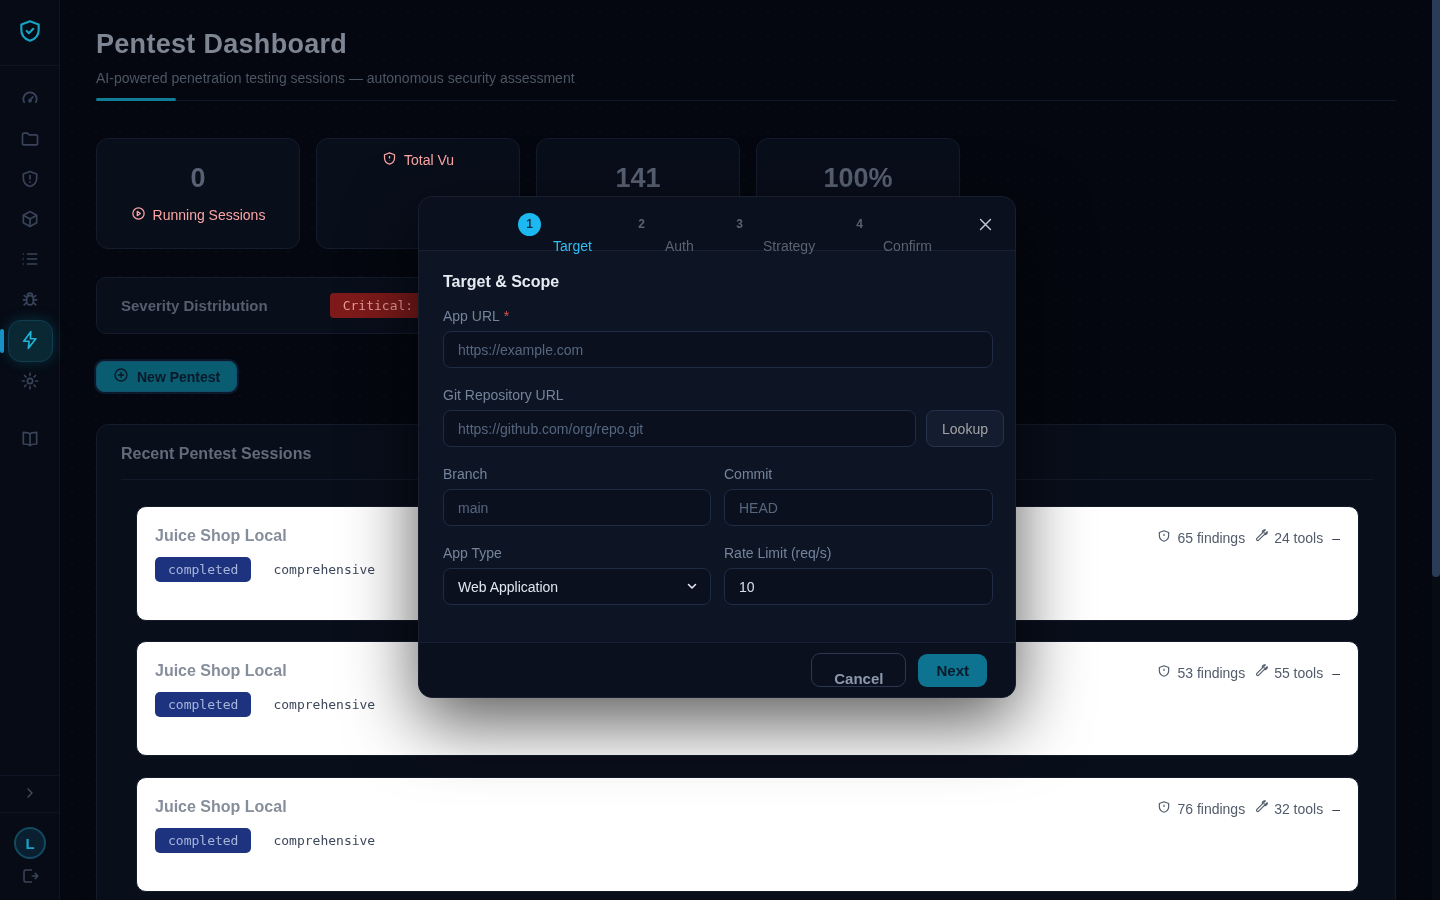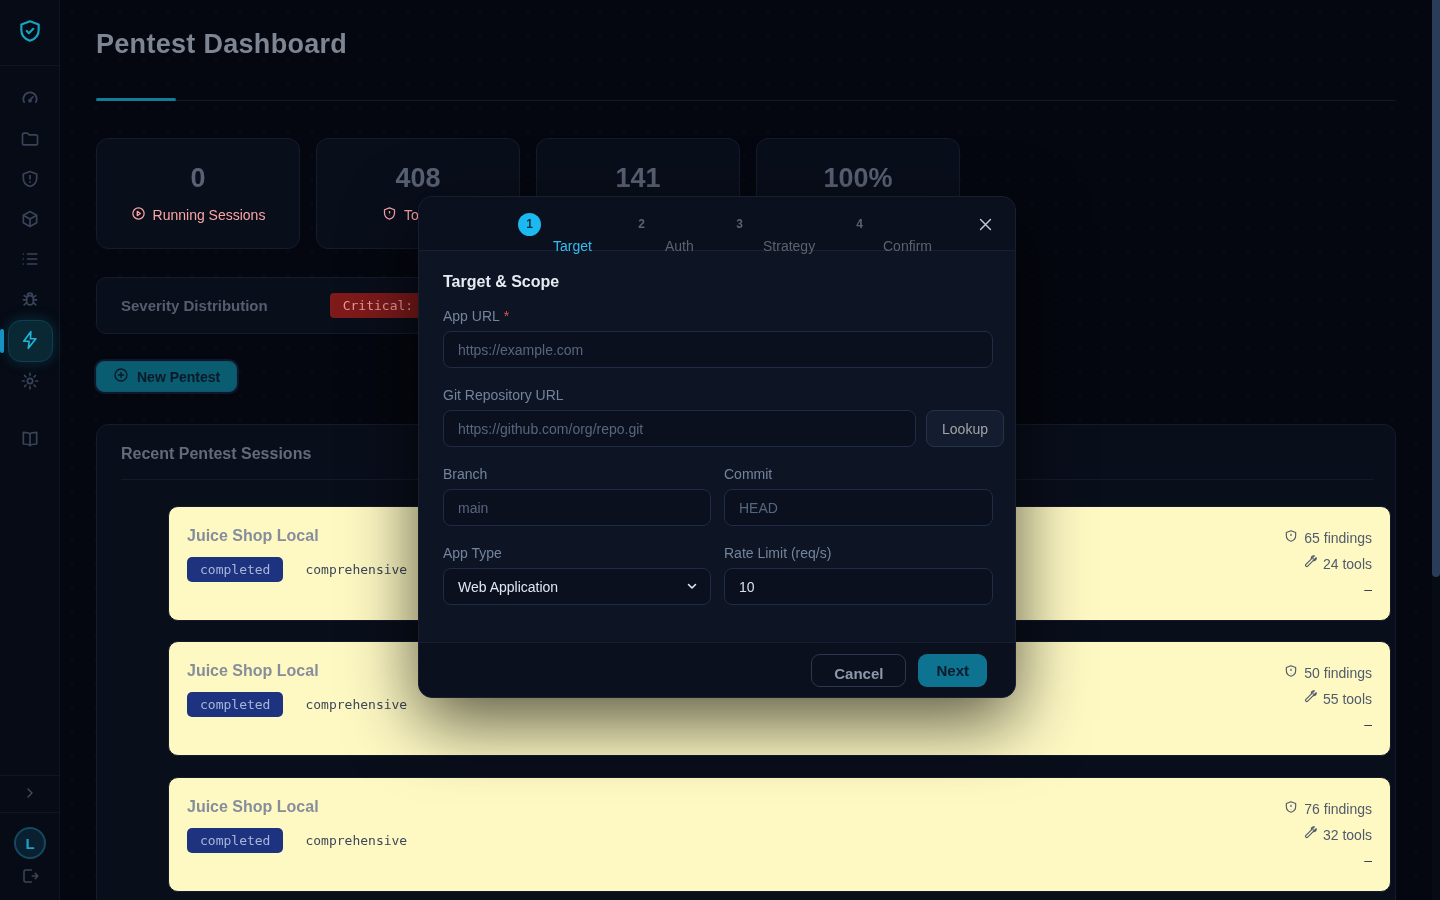--- a/index.html
+++ b/index.html
@@ -41,27 +41,27 @@
   .sev-badge { font-family:"DejaVu Sans Mono", monospace; font-size:13px; padding:5px 13px; border-radius:4px; margin-left:22px; }
   .sev-critical { background:#7e1a1a; color:#e89b9b; margin-left:62px; }
   .sev-high { background:#8a4510; color:#d9a85c; }
 
   .new-pentest { position:absolute; left:36px; top:361px; height:31px; padding:0 16px; background:#0a5c70; color:#0a1929; font-weight:bold; font-size:14px; border:1px solid #15506b; border-radius:8px; display:flex; align-items:center; gap:8px; cursor:pointer; box-shadow:0 0 0 2px rgba(30,90,150,.22); font-family:"Liberation Sans", sans-serif; }
   .new-pentest svg { width:16px; height:16px; }
 
   .sessions-panel { position:absolute; left:36px; top:424px; width:1300px; height:500px; background:#090e1b; border:1px solid #141b2c; border-radius:12px; }
   .sessions-title { position:absolute; left:24px; top:20px; font-size:16px; font-weight:bold; color:#636b7a; }
   .sessions-divider { position:absolute; left:24px; top:54px; width:1252px; height:1px; background:#131a2b; }
-  .session-row { position:absolute; left:39px; width:1223px; height:115px; background:#fef9c3; border:1px solid #131a2b; border-radius:10px;margin-left:32px; }
+  .session-row { position:absolute; left:39px; width:1223px; height:115px; background:#ffffff; border:1px solid #131a2b; border-radius:10px; }
   .session-row.r0 { top:81px; } .session-row.r1 { top:216px; } .session-row.r2 { top:352px; }
   .row-title { position:absolute; left:18px; top:20px; font-size:16px; font-weight:bold; color:#868e9c; }
   .row-badges { position:absolute; left:18px; top:50px; display:flex; align-items:center; gap:22px; }
   .status-badge { font-family:"DejaVu Sans Mono", monospace; font-size:13px; color:#a9b6d9; background:#1d3380; padding:5px 13px; border-radius:5px; }
   .mode-text { font-family:"DejaVu Sans Mono", monospace; font-size:13px; color:#3c475a; }
-  .row-right { position:absolute; right:18px; top:22px; display:flex; flex-direction:column; align-items:flex-end; gap:9px; font-size:14px; color:#515b6b; }
+  .row-right { position:absolute; right:18px; top:22px; display:flex; flex-direction:row; align-items:flex-end; gap:9px; font-size:14px; color:#515b6b; }
   .row-right .rline { display:flex; align-items:center; gap:6px; }
   .row-right svg { width:14px; height:14px; }
   .row-dash { color:#3a4453; }
 
   
   .scrollbar-track { position:absolute; right:0; top:0; width:8px; height:900px; background:#070b13; z-index:6; }
   .scrollbar-thumb { position:absolute; right:0; top:0; width:8px; height:577px; background:#2b3c59; border-radius:0 0 4px 4px; }
 
   
   .modal { position:absolute; left:418px; top:196px; width:598px; height:502px; background:#0d1423; border:1px solid #18202f; border-radius:14px; z-index:5; box-shadow:0 24px 70px rgba(0,0,0,.65); }
@@ -90,21 +90,21 @@
   .inp-branch { left:0; top:238px; width:268px; }
   .inp-commit { left:281px; top:238px; width:269px; }
   .lbl-apptype { position:absolute; left:0; top:294px; }
   .lbl-rate { position:absolute; left:281px; top:294px; }
   .sel-wrap { position:absolute; left:0; top:317px; width:268px; height:37px; }
   .sel-apptype { width:100%; height:100%; background:#0a101e; border:1px solid #202c45; border-radius:8px; color:#dfe7f0; font-size:14px; padding:0 14px; appearance:none; -webkit-appearance:none; font-family:"Liberation Sans", sans-serif; }
   .sel-chevron { position:absolute; right:12px; top:11px; color:#e6ebf2; pointer-events:none; }
   .inp-rate { left:281px; top:317px; width:269px; color:#d8e0ea; }
 
   .modal-footer { position:absolute; left:0; bottom:0; width:100%; height:55px; background:#0a101d; border-top:1px solid #171f31; border-radius:0 0 14px 14px; display:flex; align-items:center; justify-content:flex-end; gap:12px; padding-right:28px; }
-  .btn-cancel { height:33px; padding:10px 22px; background:transparent; border:1px solid #2c3850; border-radius:9px; color:#8c99ad; font-size:15px; font-weight:bold; font-family:"Liberation Sans", sans-serif; cursor:pointer; }
+  .btn-cancel { height:33px; padding:16px 22px; background:transparent; border:1px solid #2c3850; border-radius:9px; color:#8c99ad; font-size:15px; font-weight:bold; font-family:"Liberation Sans", sans-serif; cursor:pointer; }
   .btn-next { height:33px; padding:0 18px; background:#0d7390; border:none; border-radius:9px; color:#0b1a2b; font-size:15px; font-weight:bold; font-family:"Liberation Sans", sans-serif; cursor:pointer; }
 </style>
 </head>
 <body>
 
 <div class="screen">
 
   <aside class="sidebar">
     <div class="logo-box">
       <span>
@@ -184,35 +184,35 @@
           <span><svg width="18" height="18" viewBox="0 0 24 24" fill="none" stroke="currentColor" stroke-width="2" stroke-linecap="round" stroke-linejoin="round">
               <path d="M14 4H6a2 2 0 0 0-2 2v12a2 2 0 0 0 2 2h8"></path>
               <path d="M15 12h7M19 8.5l3.5 3.5L19 15.5"></path>
             </svg></span>
         </button>
     </div>
   </aside>
 
   <main class="content">
     <h1 class="page-title">Pentest Dashboard</h1>
+    <p class="page-subtitle">AI-powered penetration testing sessions — autonomous security assessment</p>
     <div class="header-line"></div>
     <div class="tab-underline"></div>
 
     <div class="stat-card s1">
       <div class="stat-value">0</div>
       <div class="stat-label">
         <span><svg viewBox="0 0 24 24" fill="none" stroke="currentColor" stroke-width="2" stroke-linejoin="round">
               <circle cx="12" cy="12" r="9"></circle>
               <path d="M10 8.5l5 3.5-5 3.5z"></path>
             </svg></span>
         <span>Running Sessions</span>
       </div>
     </div>
     <div class="stat-card s2">
-      <div class="stat-value">408</div>
       <div class="stat-label">
         <span><svg viewBox="0 0 24 24" fill="none" stroke="currentColor" stroke-width="2" stroke-linejoin="round">
               <path d="M12 3l8 3v5c0 5-3.5 8.5-8 10-4.5-1.5-8-5-8-10V6z"></path>
               <path d="M12 8v4M12 15.5v.5"></path>
             </svg></span>
         <span>Total Vu</span>
       </div>
     </div>
     <div class="stat-card s3">
       <div class="stat-value">141</div>
@@ -268,21 +268,21 @@
         <div class="row-badges">
           <span class="status-badge">completed</span>
           <span class="mode-text">comprehensive</span>
         </div>
         <div class="row-right">
           <span class="rline">
               <span><svg viewBox="0 0 24 24" fill="none" stroke="currentColor" stroke-width="2" stroke-linejoin="round">
                   <path d="M12 3l8 3v5c0 5-3.5 8.5-8 10-4.5-1.5-8-5-8-10V6z"></path>
                   <path d="M12 8v4M12 15.5v.5"></path>
                 </svg></span>
-              <span>50 findings</span>
+              <span>53 findings</span>
             </span>
           <span class="rline">
               <span><svg viewBox="0 0 24 24" fill="none" stroke="currentColor" stroke-width="2" stroke-linecap="round" stroke-linejoin="round">
                   <path d="M14.5 6.5a4 4 0 0 1 5-5l-3 3 .7 2.3 2.3.7 3-3a4 4 0 0 1-5 5L8 19a2 2 0 0 1-3-3z"></path>
                 </svg></span>
               <span>55 tools</span>
             </span>
           <span class="row-dash">–</span>
         </div>
       </article>

